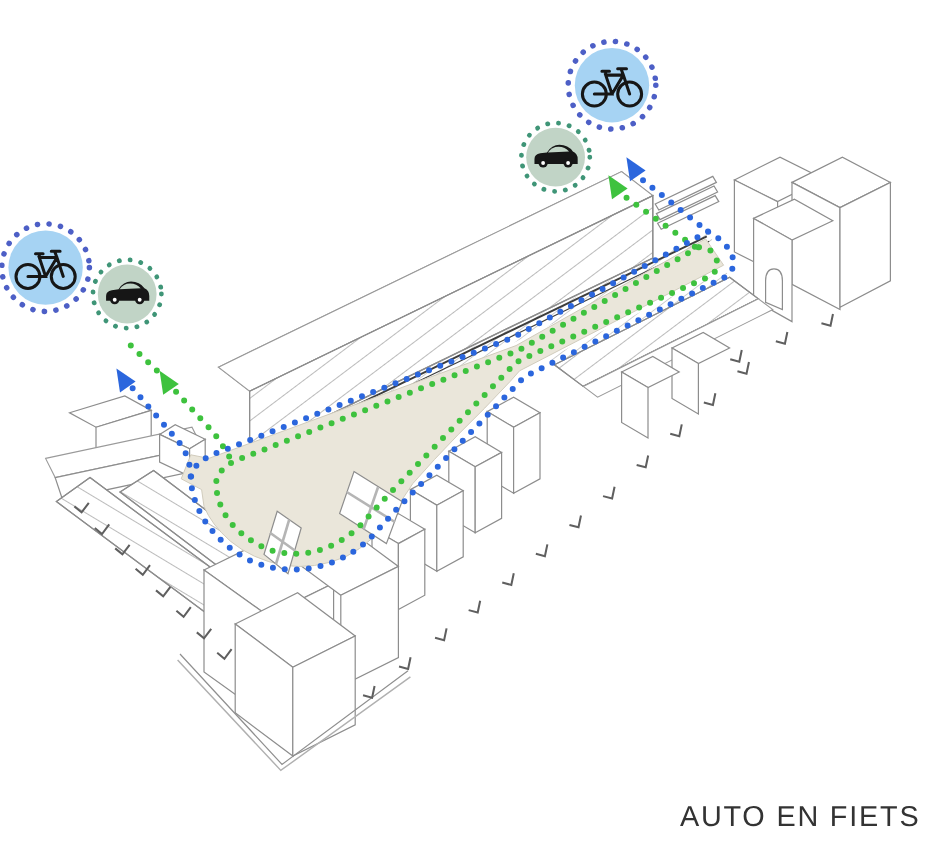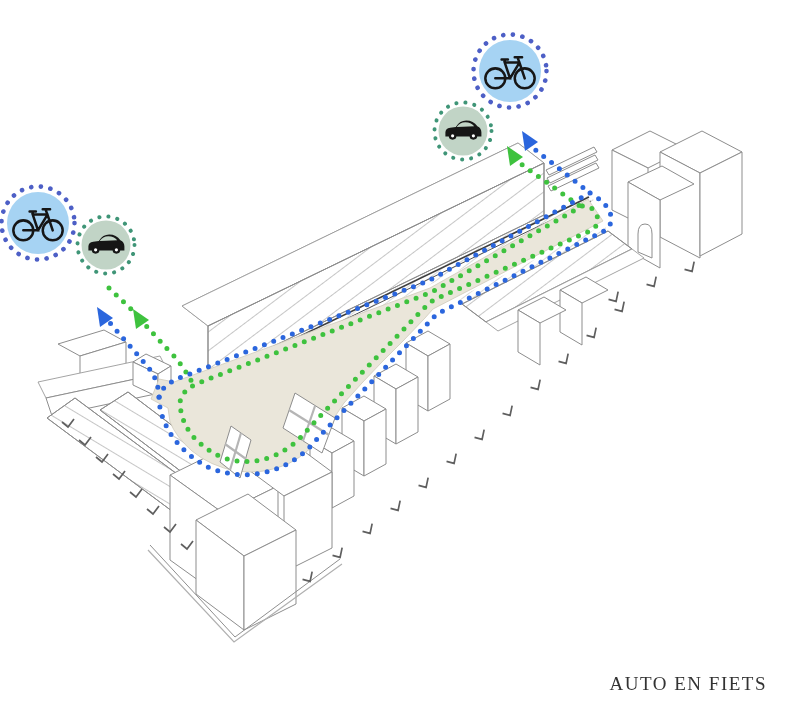--- a/index.html
+++ b/index.html
@@ -3,22 +3,22 @@
 <meta charset="utf-8">
 <style>
   html,body{margin:0;padding:0;background:#ffffff;}
   .stage{
     position:relative;width:793px;height:703px;background:#ffffff;overflow:hidden;
     font-family:"Liberation Sans", sans-serif;
   }
   .stage svg{position:absolute;left:0;top:0;}
   .caption{
     position:absolute;right:26px;bottom:8px;
-    font-size:19px;letter-spacing:1.5px;color:#333333;
-    font-family:Liberation Serif, serif;
+    font-size:24px;letter-spacing:1.5px;color:#333333;
+    font-family:Liberation Sans, sans-serif;
   }
   .b{fill:#ffffff;stroke:#8d8d8d;stroke-width:1;}
   .bl{fill:#ffffff;stroke:#9a9a9a;stroke-width:0.9;}
   .pat{stroke:#8d8d8d;stroke-width:1;}
 </style>
 </head>
 <body>
 
 <div class="stage">
 <svg width="793" height="703" viewBox="0 0 793 703">

